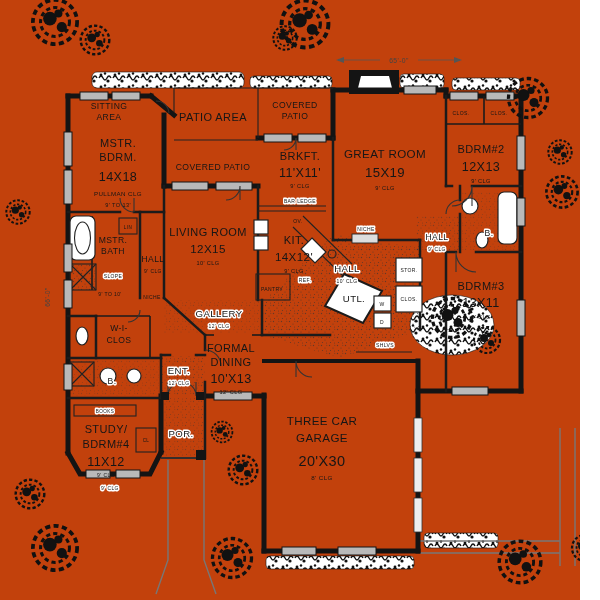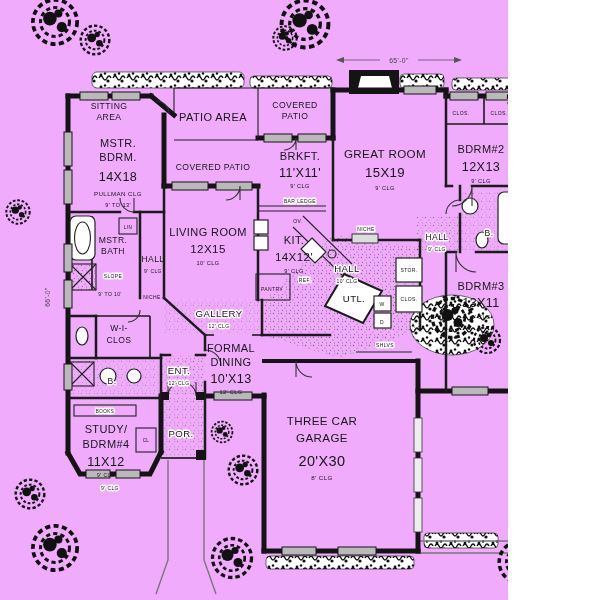--- a/index.html
+++ b/index.html
@@ -1,16 +1,16 @@
 <!DOCTYPE html>
 <html><head>
 <meta charset="utf-8">
 <style>
   html,body{margin:0;padding:0;background:#fff;}
-  .sheet{position:relative;width:508px;height:600px;background:#f0abfc;overflow:hidden;}
+  .sheet{position:relative;width:580px;height:600px;background:#c2410c;overflow:hidden;}
   svg{display:block;}
   svg text{font-family:"Liberation Sans","DejaVu Sans",sans-serif;fill:#161616;text-anchor:middle;letter-spacing:.4px;}
   .t4{font-size:4.6px}.t45{font-size:5px}.t5{font-size:5.6px}.t55{font-size:6.2px}
   .t6{font-size:6.8px}.t8{font-size:8.6px}.t9{font-size:9.6px}.t10{font-size:11px}
   .t115{font-size:11.6px}.t12{font-size:12.6px}.t125{font-size:13.2px}.t14{font-size:14.5px}
   .halo{paint-order:stroke;stroke:#fff;stroke-width:2.8px;stroke-linejoin:round}
   .w5{stroke:#141414;stroke-width:5;fill:none;stroke-linecap:square}
   .w4{stroke:#141414;stroke-width:4;fill:none;stroke-linecap:square}
   .w25{stroke:#1b1b1b;stroke-width:2.5;fill:none;stroke-linecap:square}
   .w15{stroke:#1b1b1b;stroke-width:1.6;fill:none}

